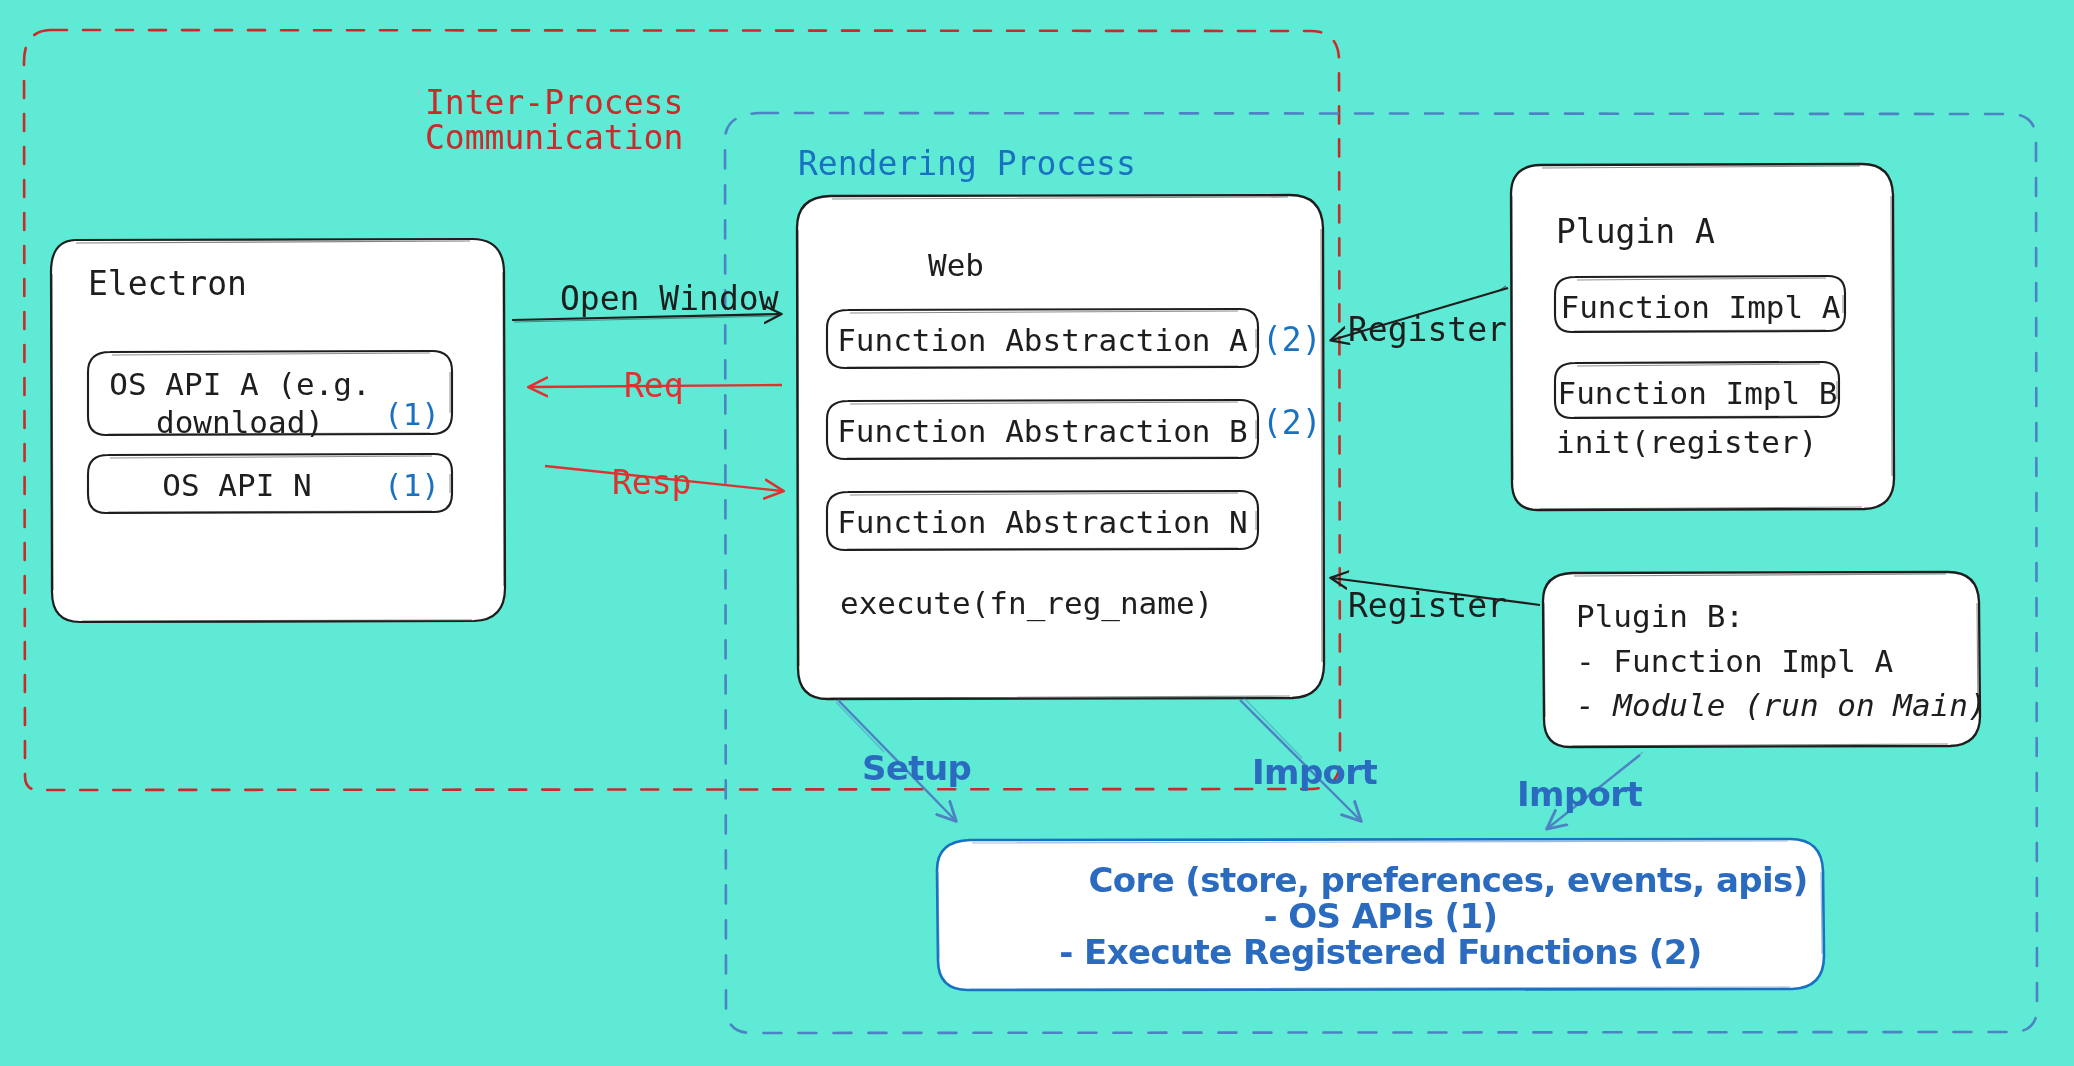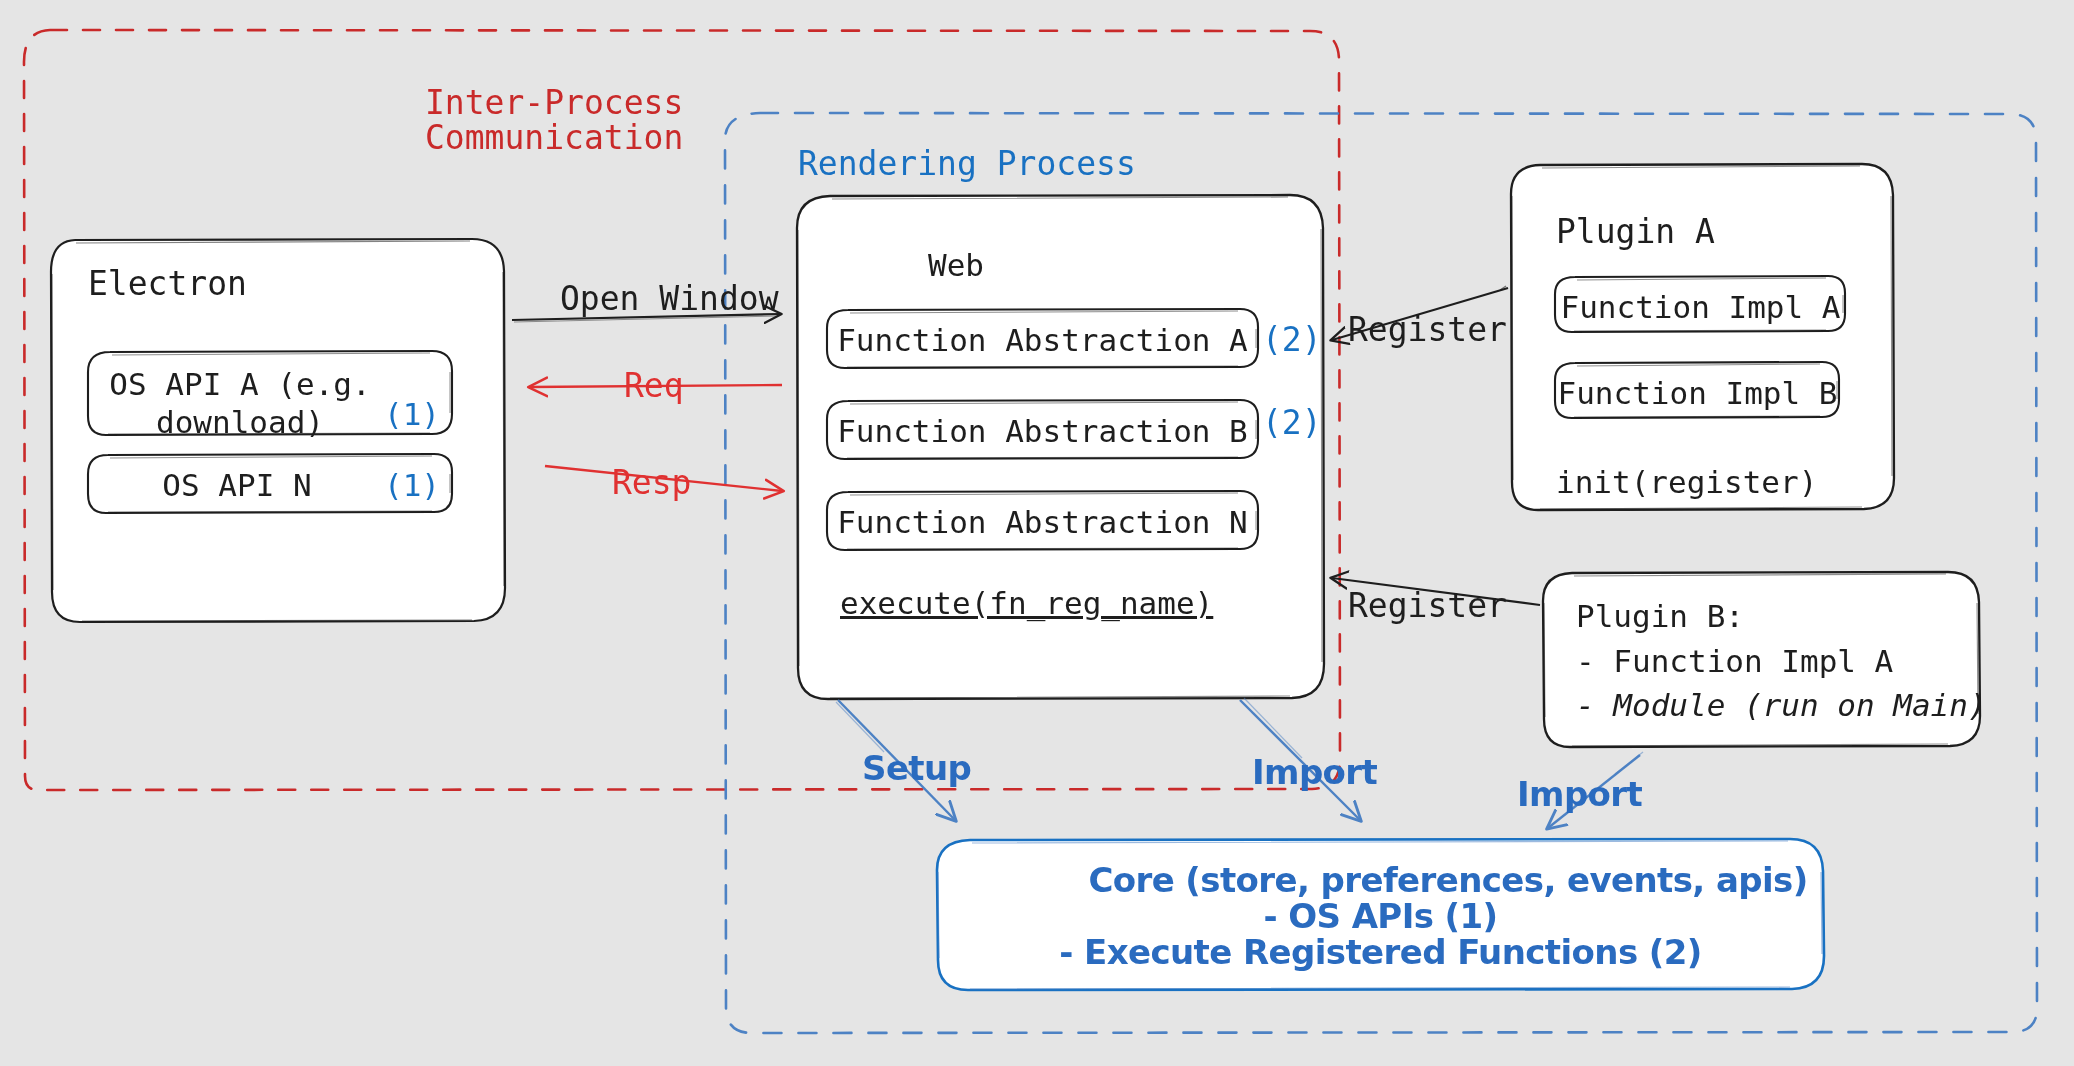--- a/index.html
+++ b/index.html
@@ -7,21 +7,21 @@
     padding: 0;
     background: #ffffff;
   }
   body {
     font-family: "DejaVu Sans Mono", "Liberation Mono", monospace;
   }
   #canvas {
     position: relative;
     width: 2074px;
     height: 1066px;
-    background: #e5e5e5;
+    background: #5eead4;
     overflow: hidden;
   }
   #sketch {
     position: absolute;
     left: 0; top: 0;
     width: 2074px;
     height: 1066px;
     pointer-events: none;
   }
   .lbl {
@@ -199,35 +199,35 @@
   <div class="lbl mono dark f31 ctr" style="left:827px; top:322px; width:431px;">Function Abstraction A</div>
   <div class="lbl mono blue f33" style="left:1262px; top:320px;">(2)</div>
 
   <div class="boxhit" style="left:827px; top:400px; width:431px; height:59px;"></div>
   <div class="lbl mono dark f31 ctr" style="left:827px; top:413px; width:431px;">Function Abstraction B</div>
   <div class="lbl mono blue f33" style="left:1262px; top:403px;">(2)</div>
 
   <div class="boxhit" style="left:827px; top:491px; width:431px; height:59px;"></div>
   <div class="lbl mono dark f31 ctr" style="left:827px; top:504px; width:431px;">Function Abstraction N</div>
 
-  <div class="lbl mono dark f31" style="left:840px; top:585px;text-decoration:underline;">execute(fn_reg_name)</div>
+  <div class="lbl mono dark f31" style="left:840px; top:585px;">execute(fn_reg_name)</div>
 
   <div class="lbl mono dark f33" style="left:1348px; top:310px;">Register</div>
   <div class="lbl mono dark f33" style="left:1348px; top:586px;">Register</div>
 
   <div class="boxhit" style="left:1511px; top:164px; width:383px; height:346px;"></div>
   <div class="lbl mono dark f33" style="left:1556px; top:212px;">Plugin A</div>
 
   <div class="boxhit" style="left:1555px; top:276px; width:291px; height:56px;"></div>
   <div class="lbl mono dark f31 ctr" style="left:1555px; top:289px; width:291px;">Function Impl A</div>
 
   <div class="boxhit" style="left:1555px; top:362px; width:285px; height:56px;"></div>
   <div class="lbl mono dark f31 ctr" style="left:1555px; top:375px; width:285px;">Function Impl B</div>
 
-  <div class="lbl mono dark f31" style="left:1556px; top:464px;">init(register)</div>
+  <div class="lbl mono dark f31" style="left:1556px; top:424px;">init(register)</div>
 
   <div class="boxhit" style="left:1543px; top:572px; width:437px; height:175px;"></div>
   <div class="lbl mono dark f31" style="left:1576px; top:598px;">Plugin B:</div>
   <div class="lbl mono dark f31" style="left:1576px; top:643px;">- Function Impl A</div>
   <div class="lbl mono dark f31" style="left:1576px; top:687px;font-style:italic;">- Module (run on Main)</div>
 
   <div class="lbl hand f34" style="left:862px; top:748px; color:#2a6bbf;">Setup</div>
   <div class="lbl hand f34" style="left:1252px; top:752px; color:#2a6bbf;">Import</div>
   <div class="lbl hand f34" style="left:1517px; top:774px; color:#2a6bbf;">Import</div>
 

